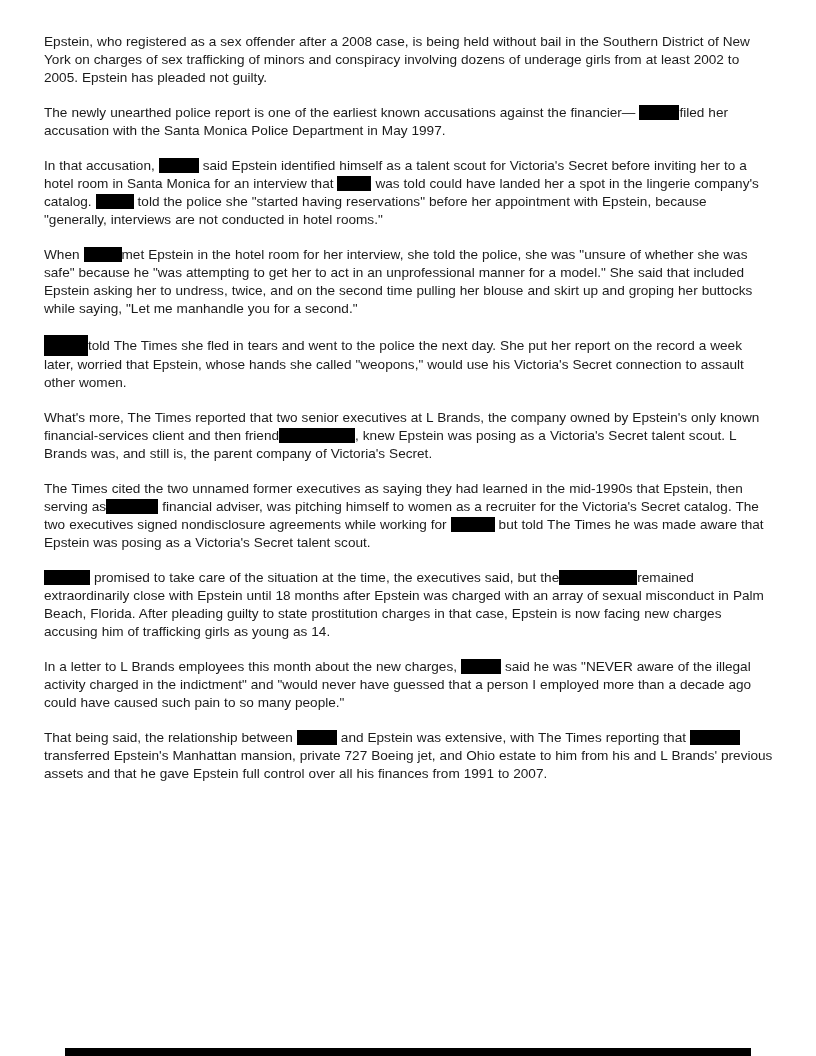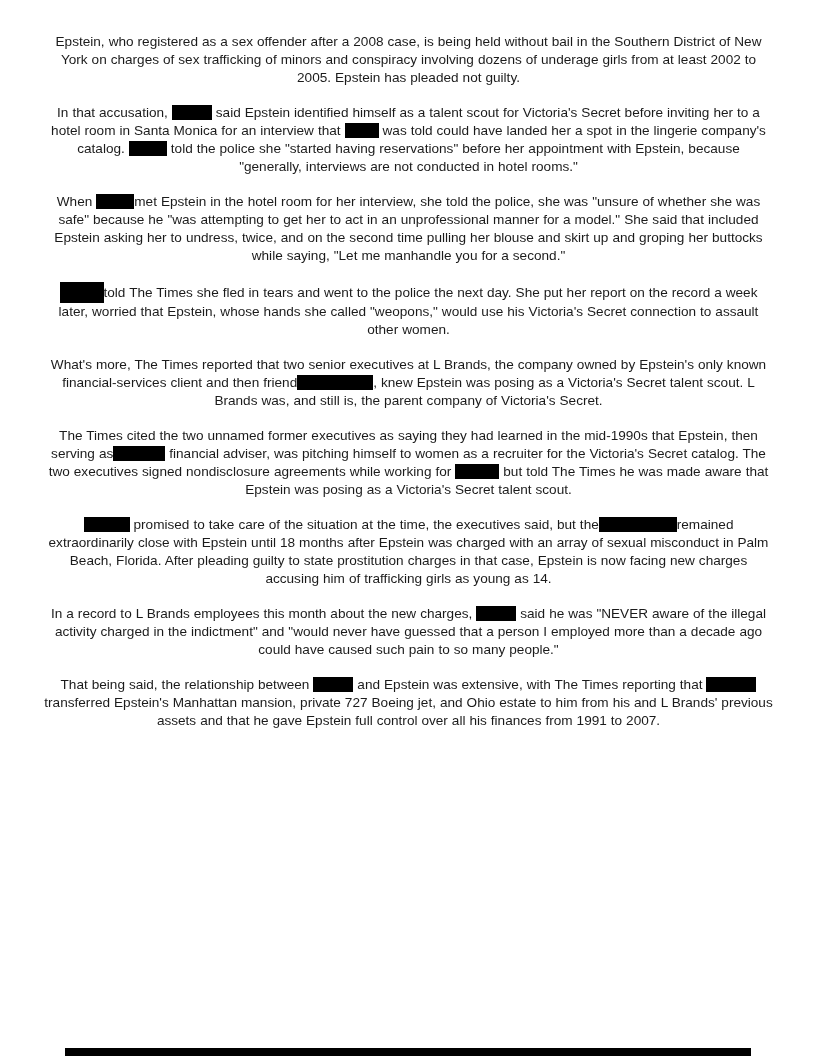--- a/index.html
+++ b/index.html
@@ -25,21 +25,20 @@
     left: 44px;
     top: 33px;
     width: 729px;
     font-size: 13.6px;
     line-height: 18px;
     text-align: left;
     word-spacing: 0.2px;
   }
   .para {
     margin: 0 0 17px 0;
-    text-align: center;
   }
   .redact {
     display: inline-block;
     background: #000000;
     height: 15px;
     vertical-align: -3px;
   }
   .redact.tall {
     height: 21px;
     vertical-align: -6px;
@@ -52,23 +51,24 @@
     height: 8px;
     background: #000000;
   }
 </style>
 </head>
 <body>
 
 <div class="page">
   <div class="article">
       <p class="para"><span>Epstein, who registered as a sex offender after a 2008 case, is being held without bail in the Southern District of New York on charges of sex trafficking of minors and conspiracy involving dozens of underage girls from at least 2002 to 2005. Epstein has pleaded not guilty.</span></p>
+      <p class="para"><span>The newly unearthed police report is one of the earliest known accusations against the financier— </span><span class="redact" style="width: 40px; background: rgb(0, 0, 0);"></span><span>filed her accusation with the Santa Monica Police Department in May 1997.</span></p>
       <p class="para"><span>In that accusation, </span><span class="redact" style="width: 40px; background: rgb(0, 0, 0);"></span><span> said Epstein identified himself as a talent scout for Victoria's Secret before inviting her to a hotel room in Santa Monica for an interview that </span><span class="redact" style="width: 34px; background: rgb(0, 0, 0);"></span><span> was told could have landed her a spot in the lingerie company's catalog. </span><span class="redact" style="width: 38px; background: rgb(0, 0, 0);"></span><span> told the police she "started having reservations" before her appointment with Epstein, because "generally, interviews are not conducted in hotel rooms."</span></p>
       <p class="para"><span>When </span><span class="redact" style="width: 38px; background: rgb(0, 0, 0);"></span><span>met Epstein in the hotel room for her interview, she told the police, she was "unsure of whether she was safe" because he "was attempting to get her to act in an unprofessional manner for a model." She said that included Epstein asking her to undress, twice, and on the second time pulling her blouse and skirt up and groping her buttocks while saying, "Let me manhandle you for a second."</span></p>
       <p class="para"><span class="redact tall" style="width: 44px; background: rgb(0, 0, 0);"></span><span>told The Times she fled in tears and went to the police the next day. She put her report on the record a week later, worried that Epstein, whose hands she called "weopons," would use his Victoria's Secret connection to assault other women.</span></p>
       <p class="para"><span>What's more, The Times reported that two senior executives at L Brands, the company owned by Epstein's only known financial-services client and then friend</span><span class="redact" style="width: 76px; background: rgb(0, 0, 0);"></span><span>, knew Epstein was posing as a Victoria's Secret talent scout. L Brands was, and still is, the parent company of Victoria's Secret.</span></p>
       <p class="para"><span>The Times cited the two unnamed former executives as saying they had learned in the mid-1990s that Epstein, then serving as</span><span class="redact" style="width: 52px; background: rgb(0, 0, 0);"></span><span> financial adviser, was pitching himself to women as a recruiter for the Victoria's Secret catalog. The two executives signed nondisclosure agreements while working for </span><span class="redact" style="width: 44px; background: rgb(0, 0, 0);"></span><span> but told The Times he was made aware that Epstein was posing as a Victoria's Secret talent scout.</span></p>
       <p class="para"><span class="redact" style="width: 46px; background: rgb(0, 0, 0);"></span><span> promised to take care of the situation at the time, the executives said, but the</span><span class="redact" style="width: 78px; background: rgb(0, 0, 0);"></span><span>remained extraordinarily close with Epstein until 18 months after Epstein was charged with an array of sexual misconduct in Palm Beach, Florida. After pleading guilty to state prostitution charges in that case, Epstein is now facing new charges accusing him of trafficking girls as young as 14.</span></p>
-      <p class="para"><span>In a record to L Brands employees this month about the new charges, </span><span class="redact" style="width: 40px; background: rgb(0, 0, 0);"></span><span> said he was "NEVER aware of the illegal activity charged in the indictment" and "would never have guessed that a person I employed more than a decade ago could have caused such pain to so many people."</span></p>
+      <p class="para"><span>In a letter to L Brands employees this month about the new charges, </span><span class="redact" style="width: 40px; background: rgb(0, 0, 0);"></span><span> said he was "NEVER aware of the illegal activity charged in the indictment" and "would never have guessed that a person I employed more than a decade ago could have caused such pain to so many people."</span></p>
       <p class="para"><span>That being said, the relationship between </span><span class="redact" style="width: 40px; background: rgb(0, 0, 0);"></span><span> and Epstein was extensive, with The Times reporting that </span><span class="redact" style="width: 50px; background: rgb(0, 0, 0);"></span><span> transferred Epstein's Manhattan mansion, private 727 Boeing jet, and Ohio estate to him from his and L Brands' previous assets and that he gave Epstein full control over all his finances from 1991 to 2007.</span></p>
     </div>
   <div class="bottom-bar" style="display: block;"></div>
 </div>
 
 </body></html>

